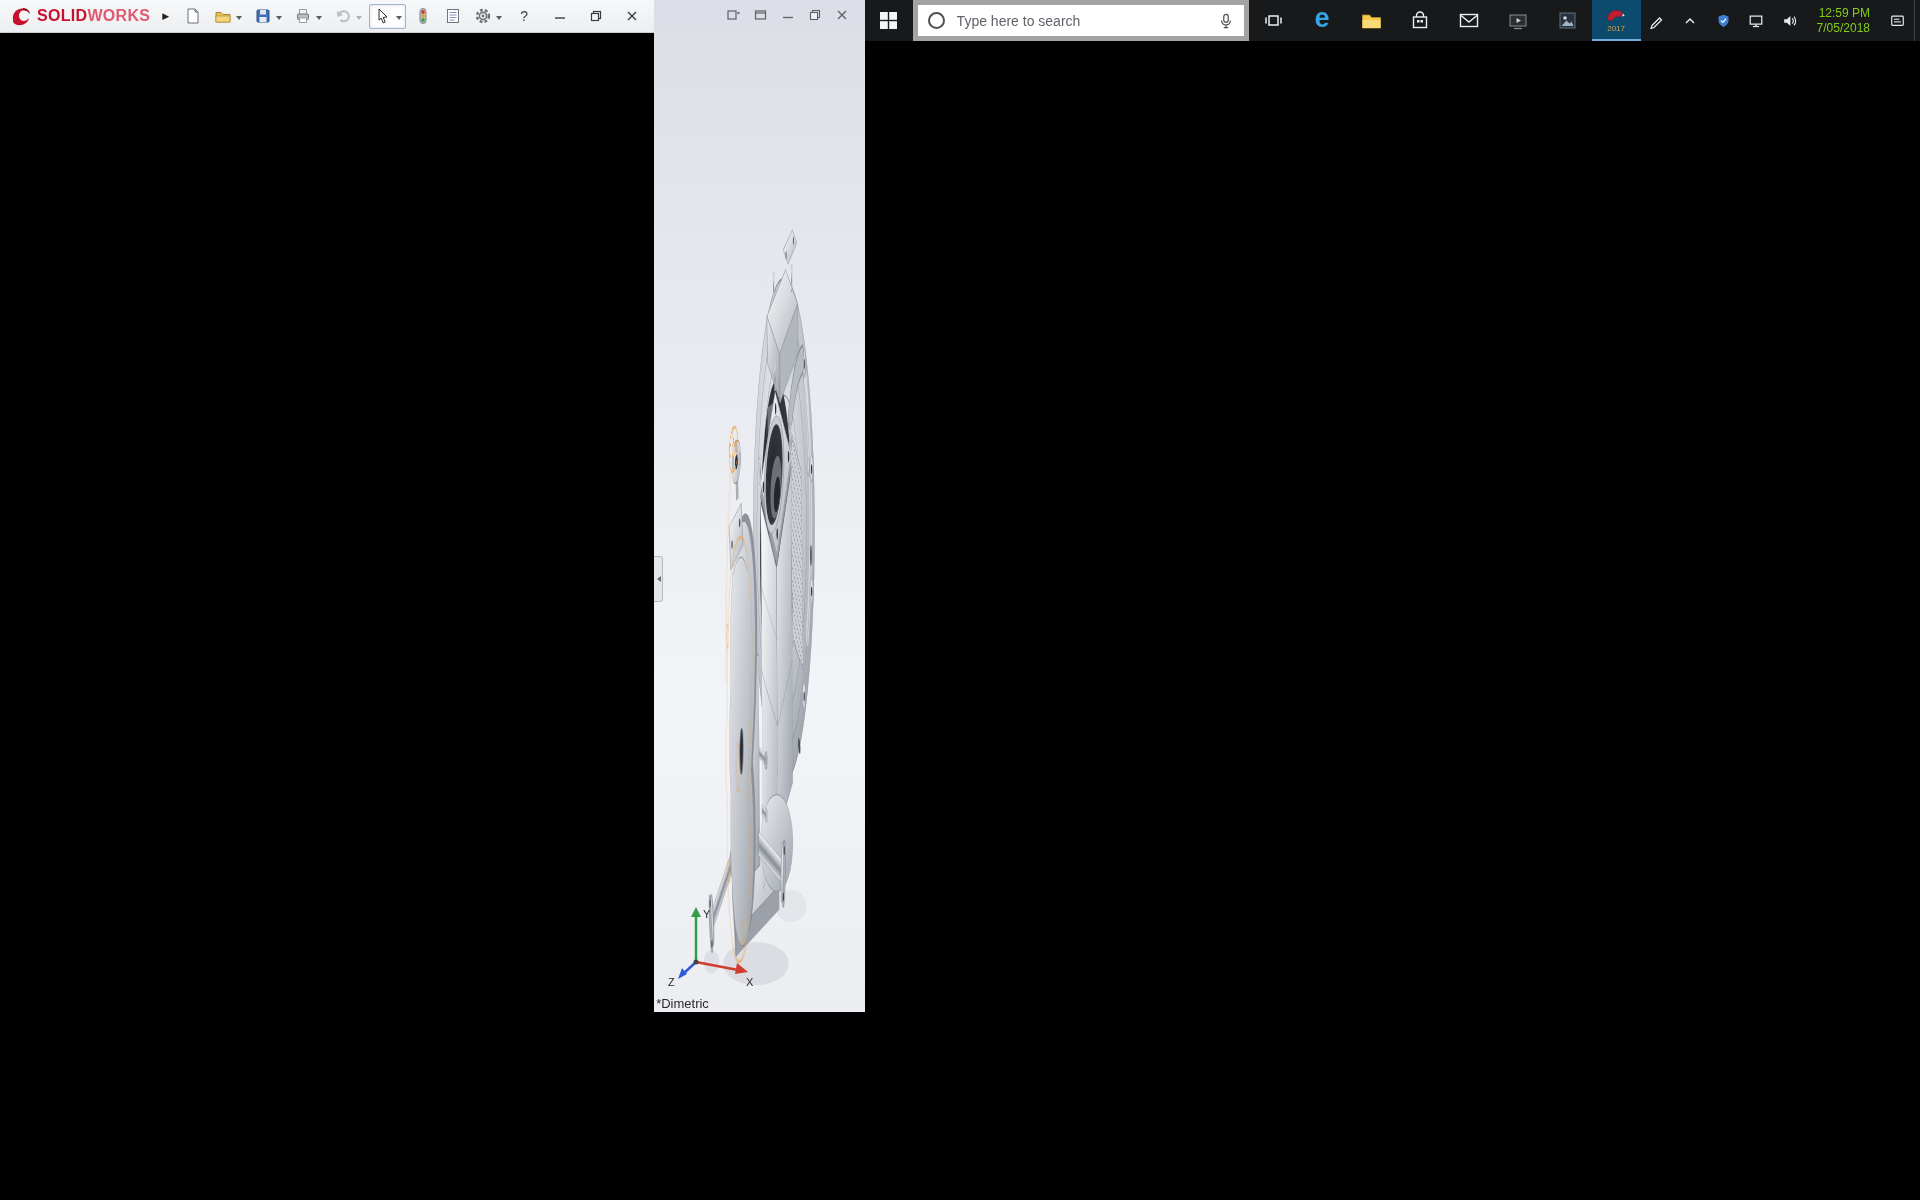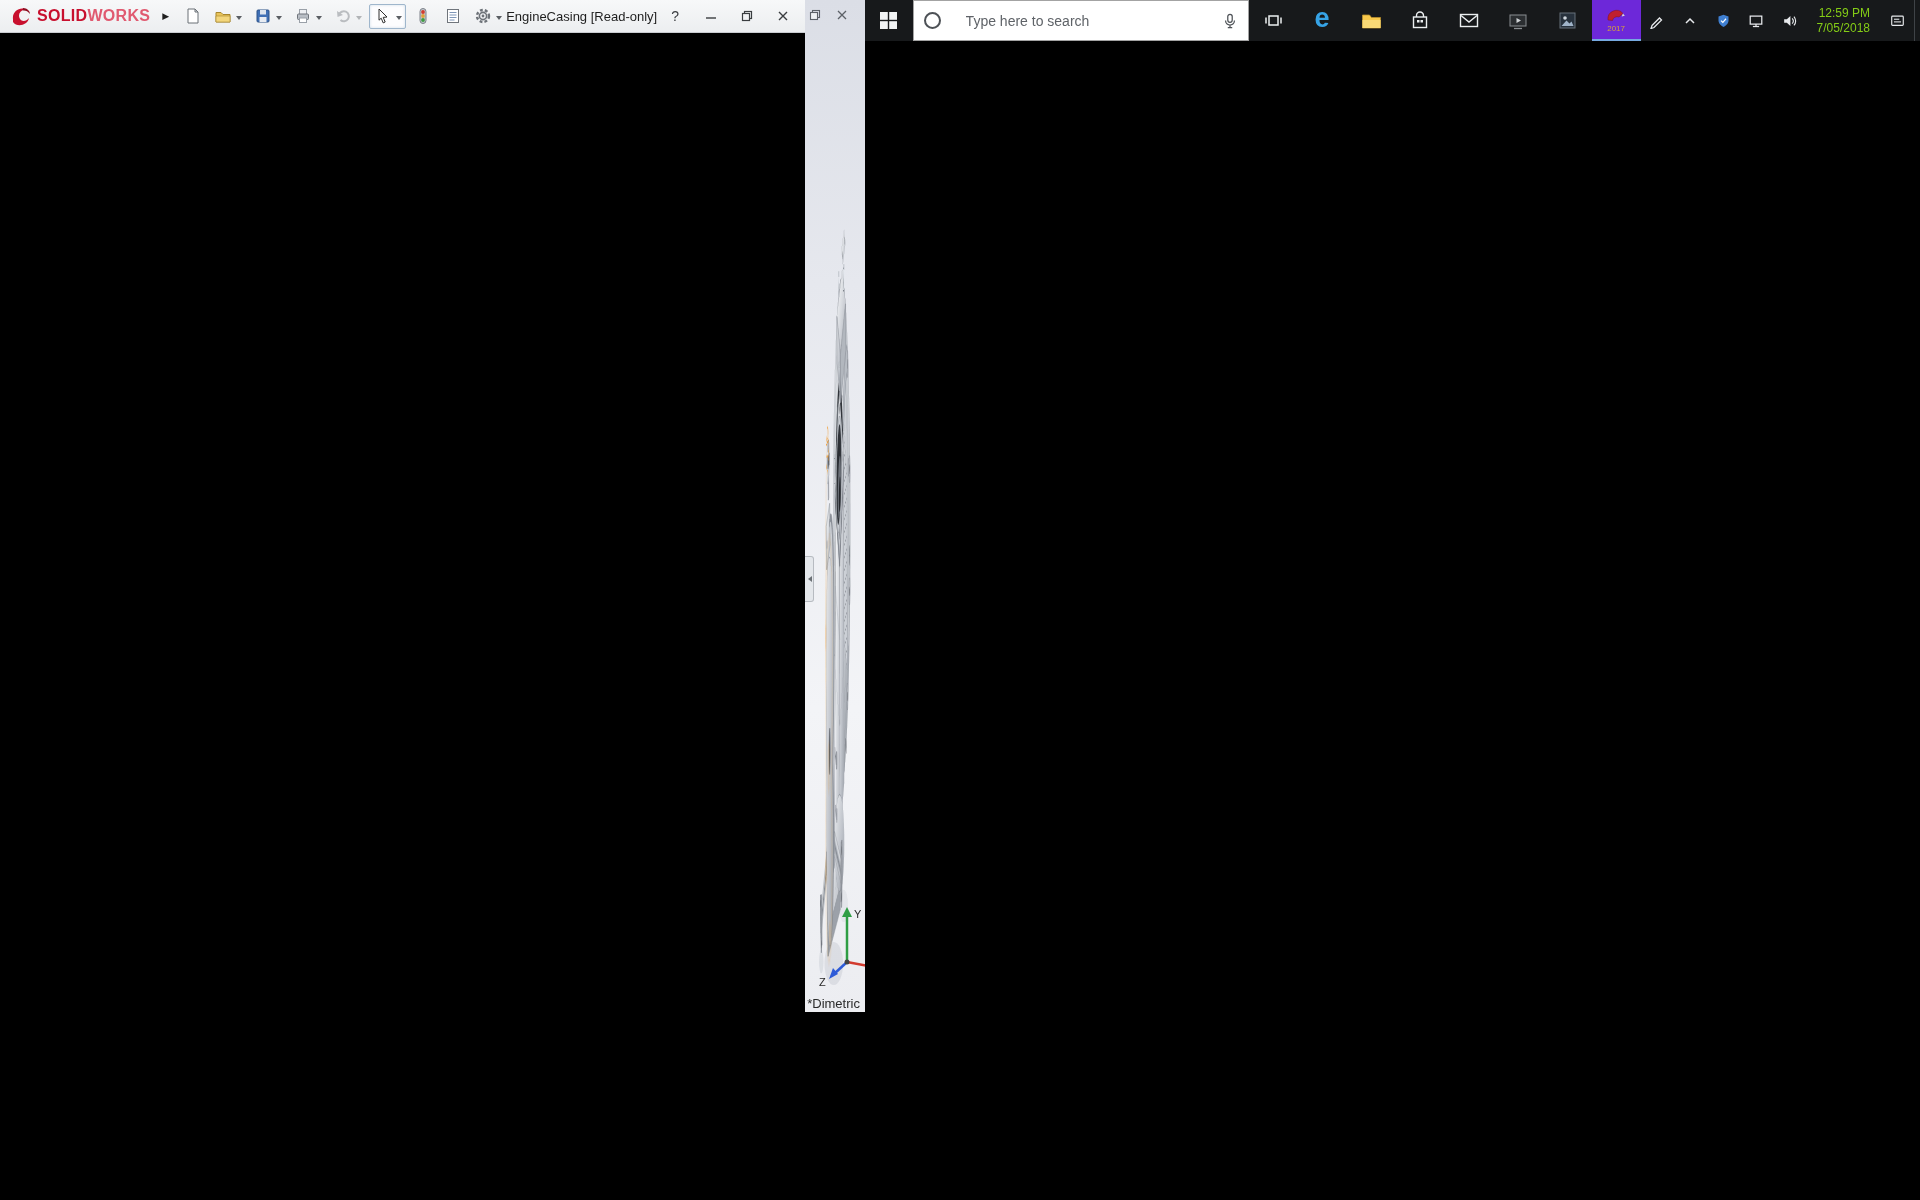--- a/index.html
+++ b/index.html
@@ -36,28 +36,28 @@
                    display:flex; align-items:center; justify-content:center; }
   .collapsed-tab::after { content:""; width:0; height:0; border:3px solid transparent; border-right:4px solid #6b7075; margin-right:2px; }
   .triad { position:absolute; left:12px; bottom:24px; }
   .triad text { font-family:"Liberation Sans", sans-serif; }
   .view-label { position:absolute; left:2px; bottom:1px; font-size:13px; color:#2a2a2a; }
 
   
   .taskbar { height:41px; flex:0 0 41px; background:#17191b; display:flex; align-items:stretch; color:#eceff1; }
   .tb-btn { width:49px; display:flex; align-items:center; justify-content:center; }
   .start { width:48px; }
-  .searchbox { width:336px; background:#ffffff; border:1px solid #a3a3a3; display:flex; align-items:center;
-               padding:0 10px; gap:25px; }
+  .searchbox { width:336px; background:#ffffff; border:5px solid #a3a3a3; display:flex; align-items:center;
+               padding:0 10px; gap:12px; }
   .cortana { width:17px; height:17px; border:2px solid #4d5156; border-radius:50%; flex:0 0 17px; }
   .search-input { flex:1; border:none; outline:none; background:transparent; font-size:14px; color:#333;
                   font-family:inherit; min-width:0; }
   .search-input::placeholder { color:#5f6368; opacity:1; }
   .edge-e { font-size:27px; font-weight:bold; color:#36a3e6; line-height:27px; margin-top:-4px; }
-  .active-app { background:#6d28d9; box-shadow:inset 0 -2px 0 #76a9e0; }
+  .active-app { background:#0c4a6e; box-shadow:inset 0 -2px 0 #76a9e0; }
   .sw-icon-wrap { display:flex; flex-direction:column; align-items:center; line-height:9px; }
   .sw-year { font-size:8px; color:#d5a23c; }
   .tb-spacer { flex:1; }
   .tb-tray { width:33px; display:flex; align-items:center; justify-content:center; }
   .tb-clock { display:flex; flex-direction:column; align-items:flex-end; justify-content:center;
               padding:0 11px; font-size:12px; line-height:15px; color:#84cc16; }
   .show-desktop { width:6px; border-left:1px solid #3f4347; }
 </style>
 </head>
 <body>
@@ -139,21 +139,20 @@
       <div class="tbtn with-caret">
         <svg width="18" height="18" viewBox="0 0 18 18">
           <circle cx="9" cy="9" r="6" fill="none" stroke="#6d7278" stroke-width="2.4" stroke-dasharray="2.8 2.1"></circle>
           <circle cx="9" cy="9" r="3.6" fill="none" stroke="#6d7278" stroke-width="1.6"></circle>
           <circle cx="9" cy="9" r="1.4" fill="#6d7278"></circle>
         </svg>
         <span class="caret"></span>
       </div>
     </div>
 
-    <div class="title-center">EngineCasing [Read-only]</div>
 
     <div style="display:flex;">
       <button class="wc">?</button>
       <button class="wc">
         <svg width="12" height="12" viewBox="0 0 12 12">
             <line x1="1" y1="8" x2="11" y2="8" stroke="#3a3d40" stroke-width="1.4"></line>
           </svg>
       </button>
       <button class="wc">
         <svg width="12" height="12" viewBox="0 0 12 12">

